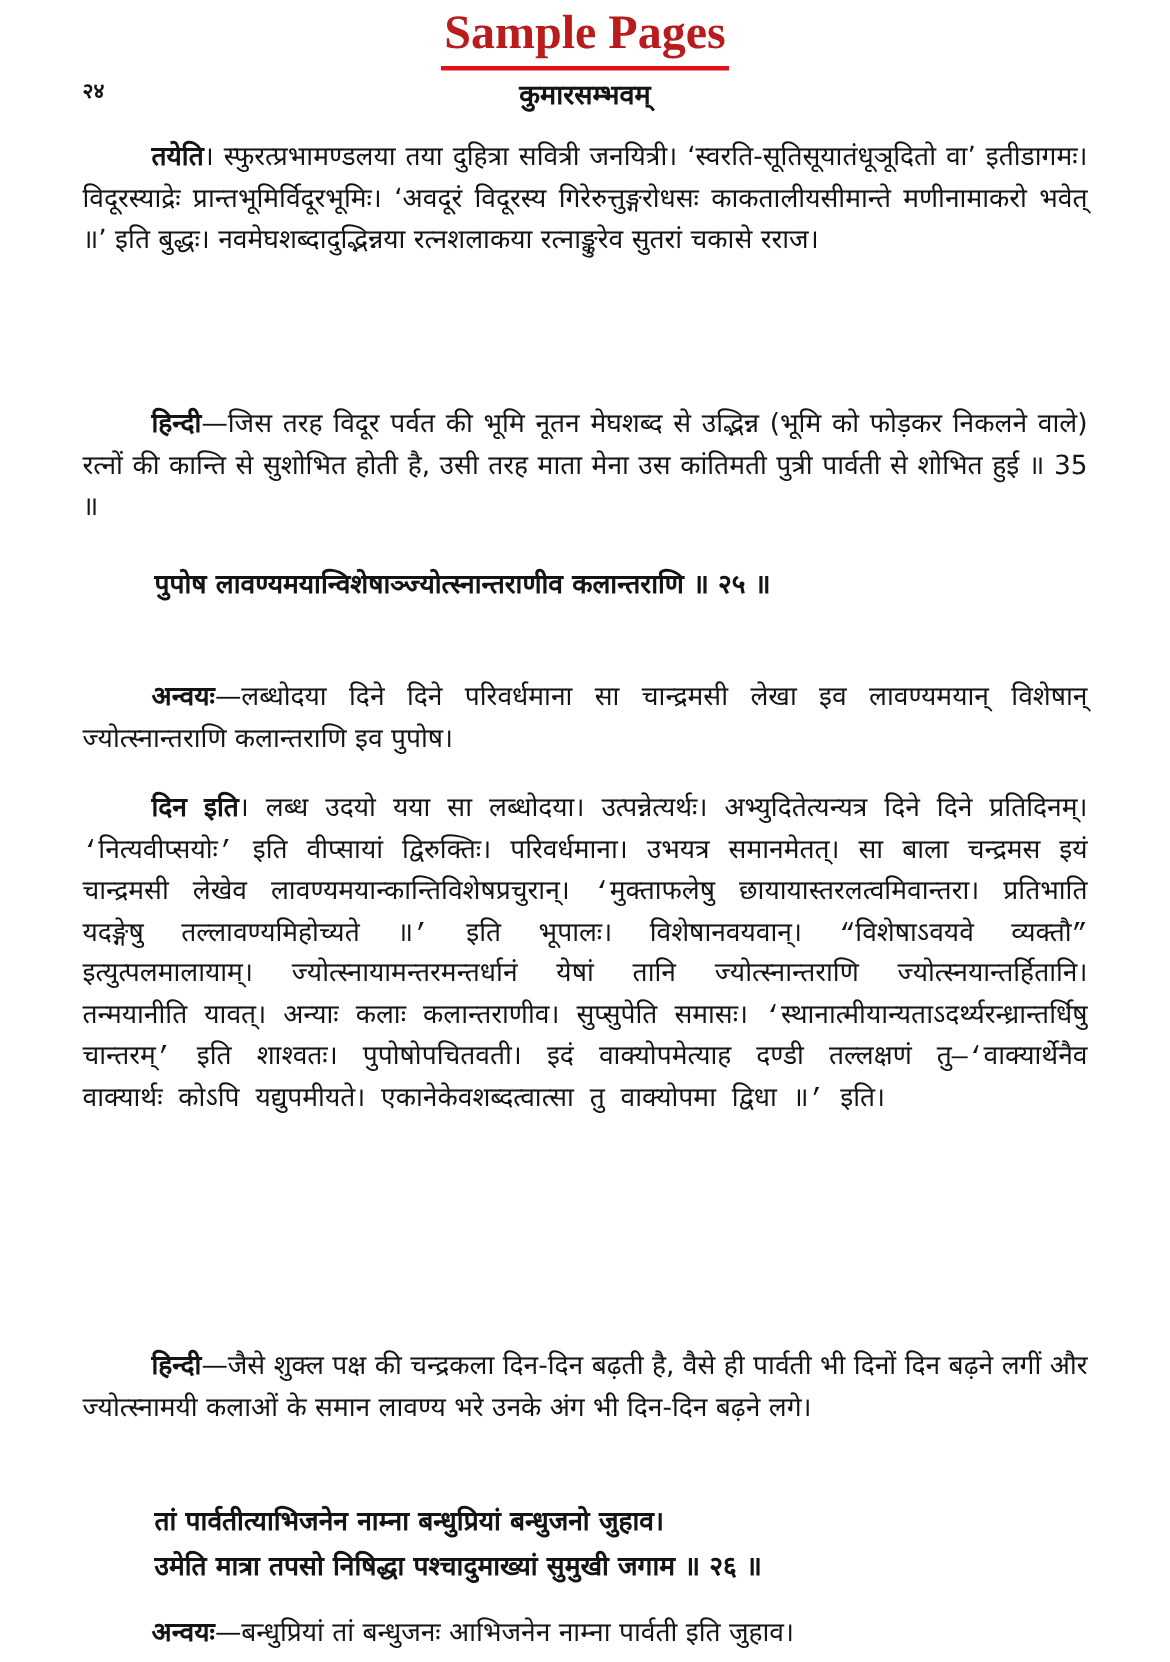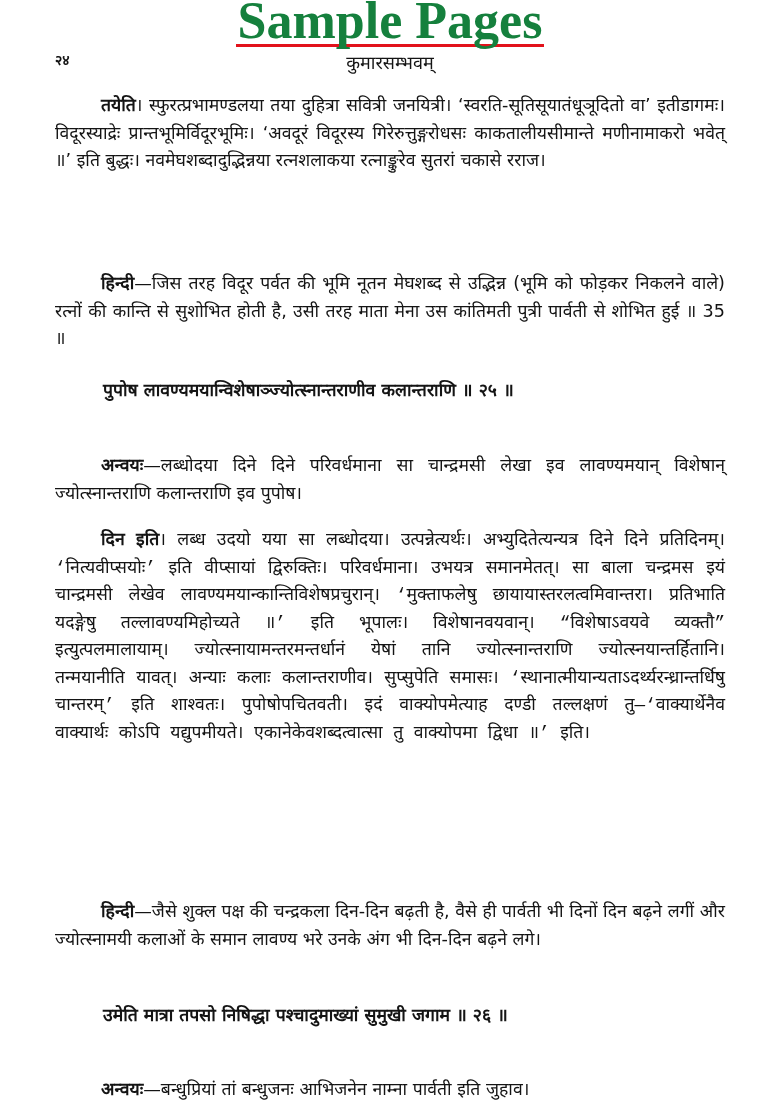--- a/index.html
+++ b/index.html
@@ -8,37 +8,37 @@
     color: #141414;
     font-family: "DejaVu Sans", sans-serif;
   }
   .banner {
     position: absolute; top: 0; left: 0; width: 780px; text-align: center;
   }
   .banner-title {
     display: inline-block;
     font-family: "Liberation Serif", serif;
     font-weight: bold;
-    font-size: 52px;
+    font-size: 32px;
     line-height: 42px;
-    color: #15803d;
+    color: #b91c1c;
     padding: 0 2px 2px 2px;
     border-bottom: 3px solid #e2121b;
     margin-top: 0px;
   }
   .running-head {
     position: absolute; top: 50px; left: 0; width: 780px; height: 26px;
   }
   .page-num {
     position: absolute; left: 55px; top: 0;
     font-weight: bold; font-size: 14px;
   }
   .book-title {
     position: absolute; left: 0; width: 780px; text-align: center; top: 0;
-    font-weight: normal; font-size: 18px;
+    font-weight: bold; font-size: 18px;
   }
   .para {
     position: absolute; left: 55px; width: 670px;
     font-size: 17.6px;
     line-height: 27.5px;
     text-align: justify;
     text-align-last: left;
   }
   .para .lead { font-weight: bold; }
   .indent { text-indent: 46px; }
@@ -78,18 +78,19 @@
 
 <div class="para indent" style="top:527px;font-family:Liberation Mono, monospace;">
   <span class="lead">दिन इति</span><span>। लब्ध उदयो यया सा लब्धोदया। उत्पन्नेत्यर्थः। अभ्युदितेत्यन्यत्र दिने दिने प्रतिदिनम्। ‘नित्यवीप्सयोः’ इति वीप्सायां द्विरुक्तिः। परिवर्धमाना। उभयत्र समानमेतत्। सा बाला चन्द्रमस इयं चान्द्रमसी लेखेव लावण्यमयान्कान्तिविशेषप्रचुरान्। ‘मुक्ताफलेषु छायायास्तरलत्वमिवान्तरा। प्रतिभाति यदङ्गेषु तल्लावण्यमिहोच्यते ॥’ इति भूपालः। विशेषानवयवान्। “विशेषाऽवयवे व्यक्तौ” इत्युत्पलमालायाम्। ज्योत्स्नायामन्तरमन्तर्धानं येषां तानि ज्योत्स्नान्तराणि ज्योत्स्नयान्तर्हितानि। तन्मयानीति यावत्। अन्याः कलाः कलान्तराणीव। सुप्सुपेति समासः। ‘स्थानात्मीयान्यताऽदर्थ्यरन्ध्रान्तर्धिषु चान्तरम्’ इति शाश्वतः। पुपोषोपचितवती। इदं वाक्योपमेत्याह दण्डी तल्लक्षणं तु—‘वाक्यार्थेनैव वाक्यार्थः कोऽपि यद्युपमीयते। एकानेकेवशब्दत्वात्सा तु वाक्योपमा द्विधा ॥’ इति।</span>
 </div>
 
 <div class="para indent" style="top:898px;">
   <span class="lead">हिन्दी</span><span>—जैसे शुक्ल पक्ष की चन्द्रकला दिन-दिन बढ़ती है, वैसे ही पार्वती भी दिनों दिन बढ़ने लगीं और ज्योत्स्नामयी कलाओं के समान लावण्य भरे उनके अंग भी दिन-दिन बढ़ने लगे।</span>
 </div>
 
 <div class="verse" style="top:1000px;">
+  <span class="line">तां पार्वतीत्याभिजनेन नाम्ना बन्धुप्रियां बन्धुजनो जुहाव।</span>
   <span class="line">उमेति मात्रा तपसो निषिद्धा पश्चादुमाख्यां सुमुखी जगाम ॥ २६ ॥</span>
 </div>
 
 <div class="para indent" style="top:1076px;">
   <span class="lead">अन्वयः</span><span>—बन्धुप्रियां तां बन्धुजनः आभिजनेन नाम्ना पार्वती इति जुहाव।</span>
 </div>
 
 </body></html>

